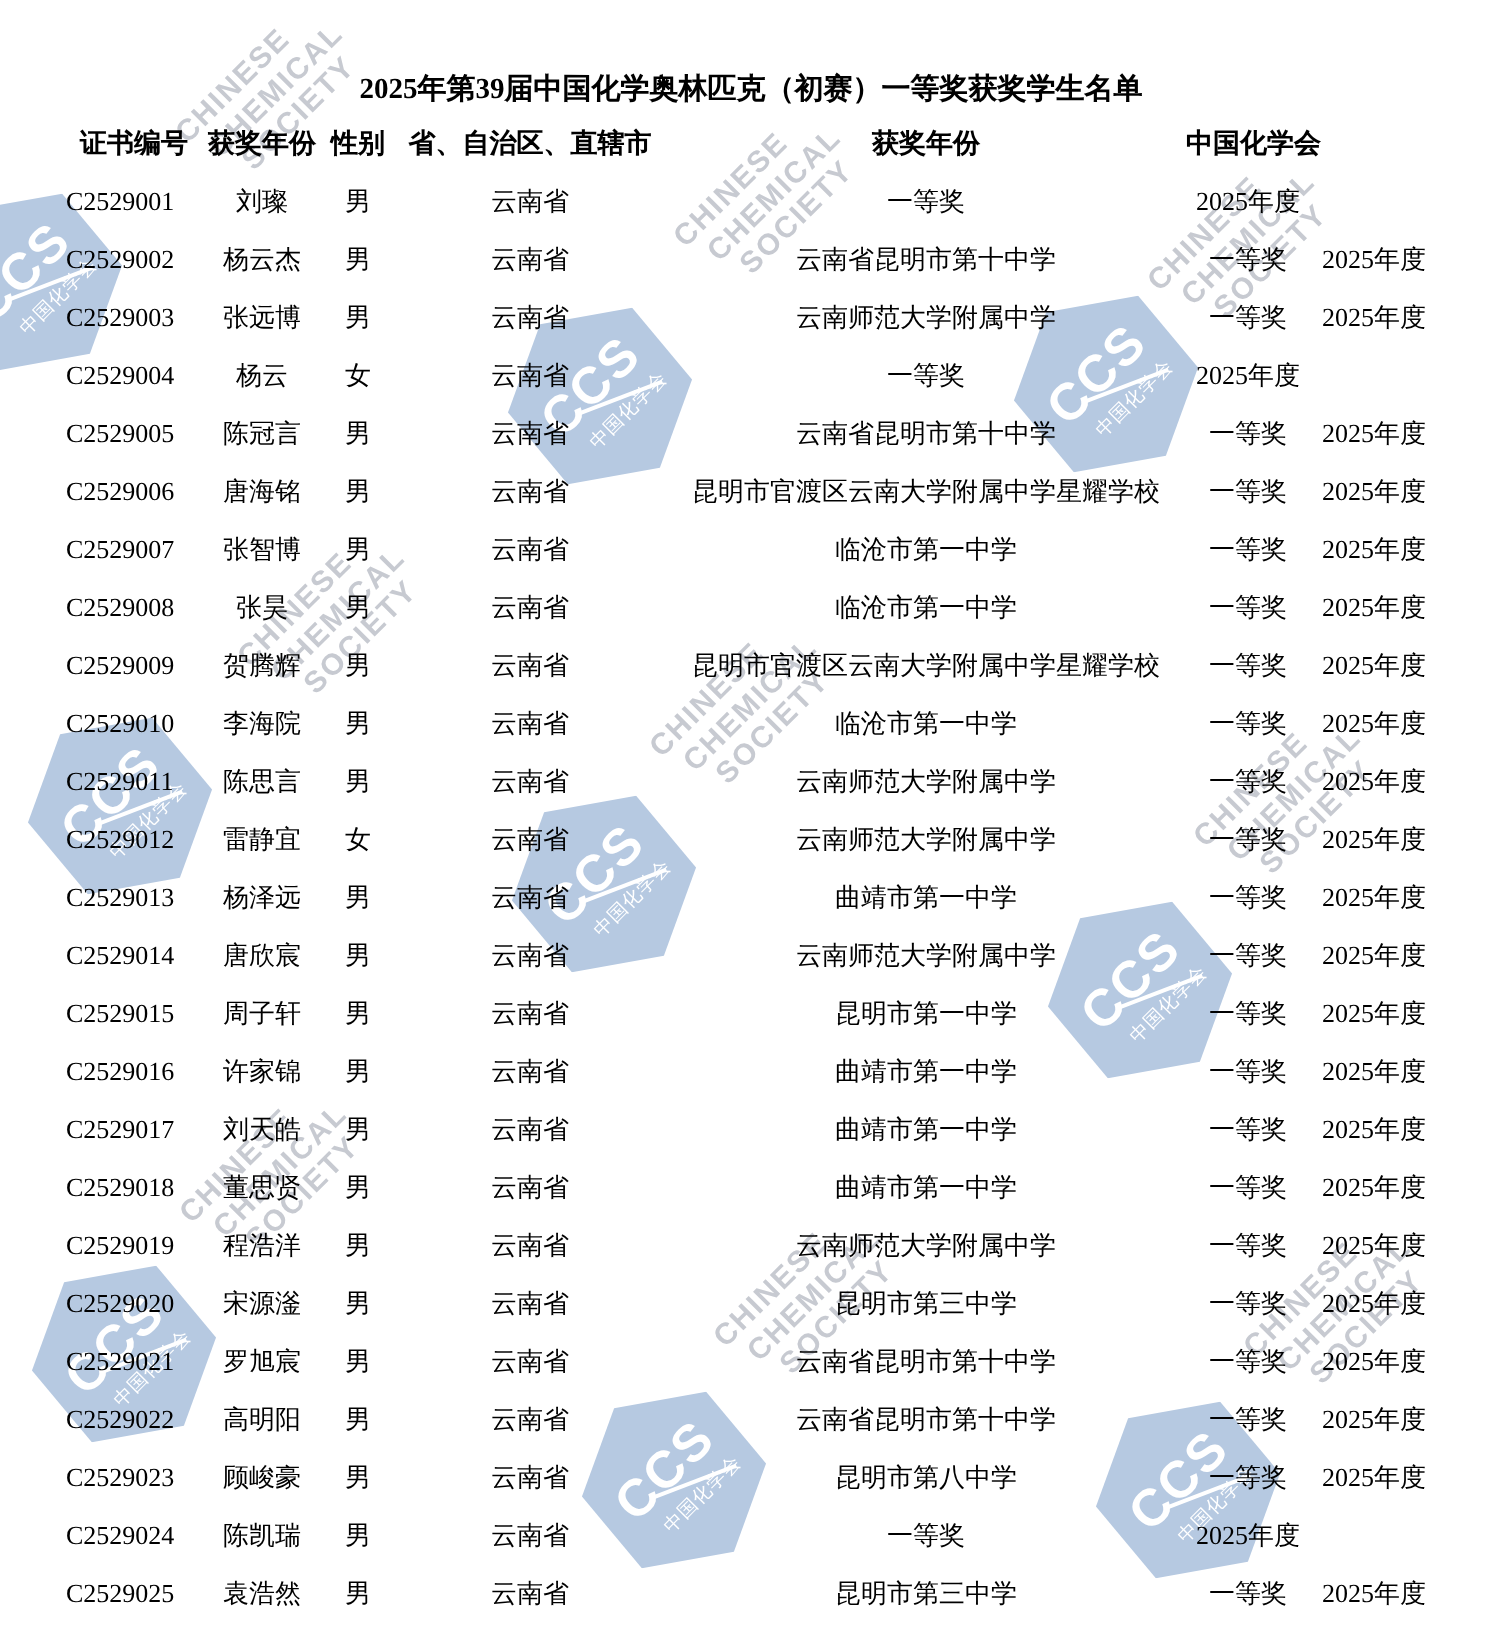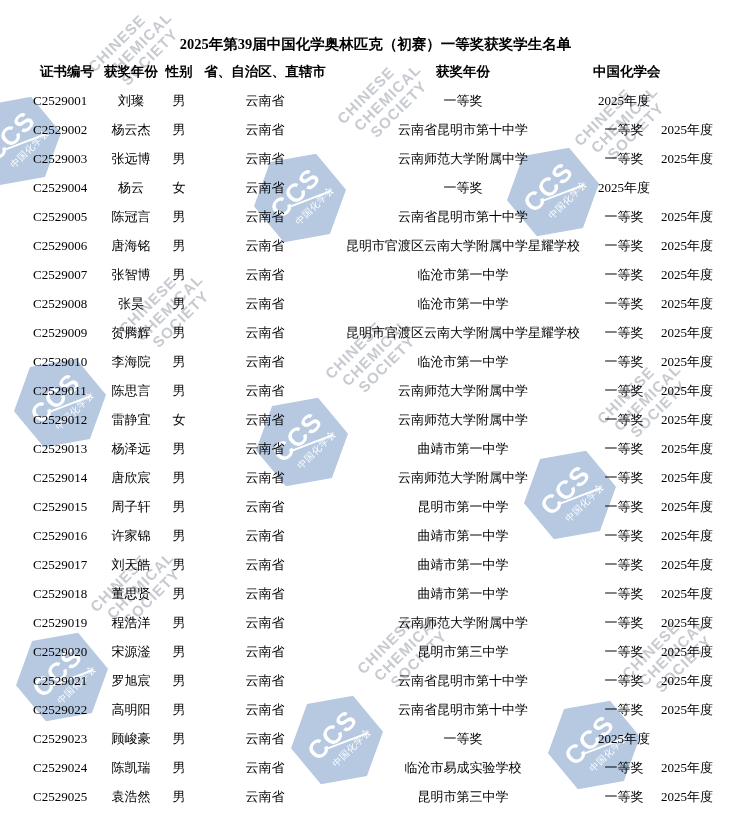--- a/index.html
+++ b/index.html
@@ -443,31 +443,31 @@
           <div class="cell award">一等奖</div>
           <div class="cell year">2025年度</div>
           <div class="cell"></div>
         </div>
         <div class="grid-row trow">
           <div class="cell"></div>
           <div class="cell cert">C2529023</div>
           <div class="cell name">顾峻豪</div>
           <div class="cell gender">男</div>
           <div class="cell province">云南省</div>
+          <div class="cell school">昆明市第八中学</div>
           <div class="cell award">一等奖</div>
           <div class="cell year">2025年度</div>
           <div class="cell"></div>
         </div>
         <div class="grid-row trow">
           <div class="cell"></div>
           <div class="cell cert">C2529024</div>
           <div class="cell name">陈凯瑞</div>
           <div class="cell gender">男</div>
           <div class="cell province">云南省</div>
-          <div class="cell school">临沧市易成实验学校</div>
           <div class="cell award">一等奖</div>
           <div class="cell year">2025年度</div>
           <div class="cell"></div>
         </div>
         <div class="grid-row trow">
           <div class="cell"></div>
           <div class="cell cert">C2529025</div>
           <div class="cell name">袁浩然</div>
           <div class="cell gender">男</div>
           <div class="cell province">云南省</div>

